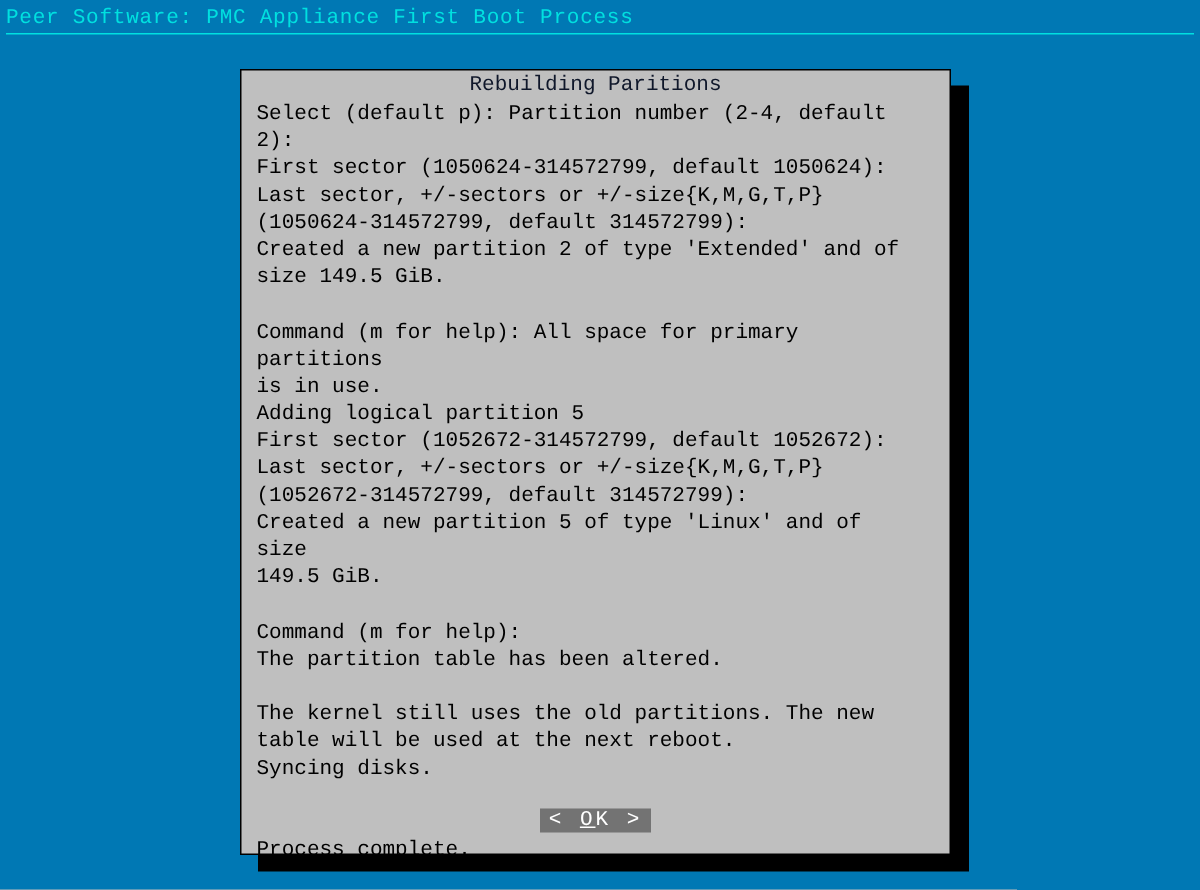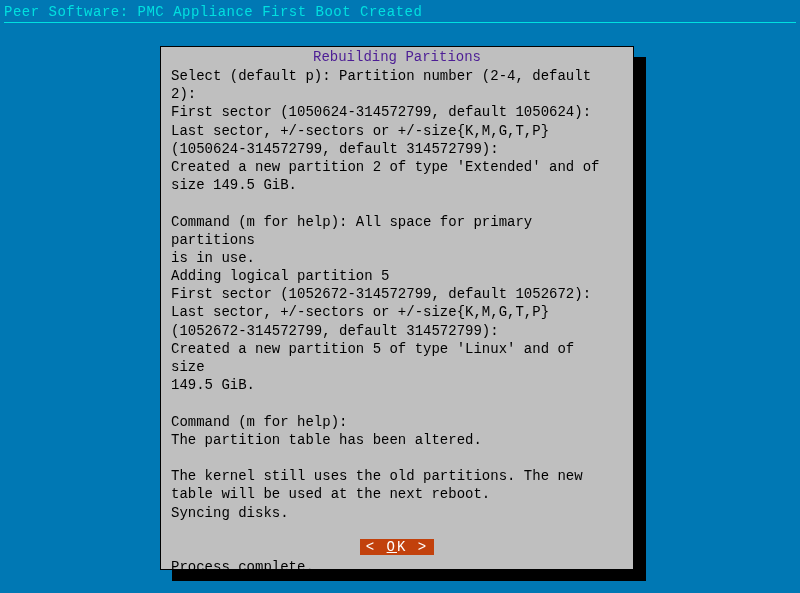--- a/index.html
+++ b/index.html
@@ -37,57 +37,57 @@
     .dialog {
       position: absolute;
       left: 160px;
       top: 46px;
       width: 474px;
       height: 524px;
       background: #bfbfbf;
       border: 1px solid #000;
     }
     .dialog-title {
-      color: #4c1d95;
+      color: #0f172a;
       text-align: center;
       padding-top: 2px;
       font-weight: normal;
     }
     .dialog-body {
       color: #000;
       padding: 2px 24px 8px 10px;
       white-space: pre-wrap;
       line-height: 1.3;
       font-size: 14px;
     }
     .button-row {
       text-align: center;
       position: absolute;
       bottom: 14px;
       width: 100%;
     }
     .ok-button {
-      background: #c2410c;
+      background: #737373;
       color: #fff;
       display: inline-block;
       padding: 0 6px;
       font-family: inherit;
       font-size: 14px;
       letter-spacing: 2px;
       cursor: pointer;
     }
     .ok-button .underline {
       text-decoration: underline;
     }
   </style>
 </head>
 <body>
 
 <div class="header">
-  <span>Peer Software: PMC Appliance First Boot Created</span>
+  <span>Peer Software: PMC Appliance First Boot Process</span>
   <div class="header-line"></div>
 </div>
 
 <div class="dialog-shadow"></div>
 
 <div class="dialog">
   <div class="dialog-title">Rebuilding Paritions</div>
   <div class="dialog-body">Select (default p): Partition number (2-4, default 2):
 First sector (1050624-314572799, default 1050624):
 Last sector, +/-sectors or +/-size{K,M,G,T,P}

